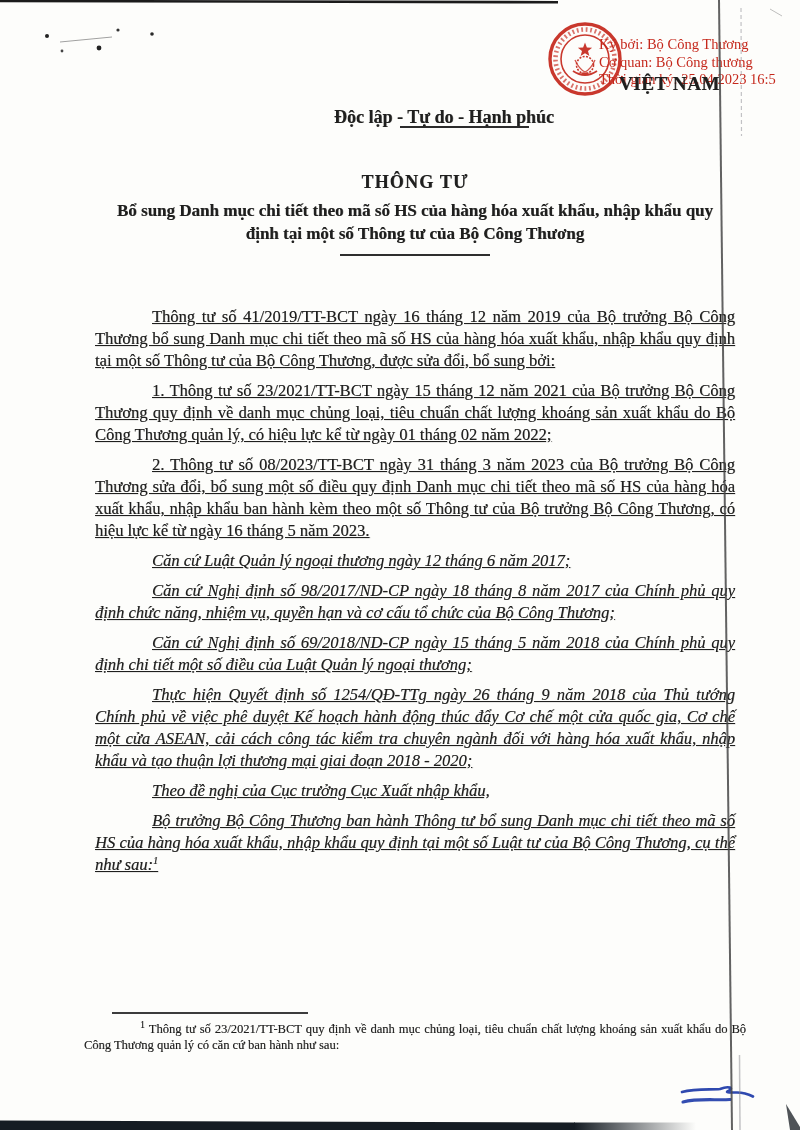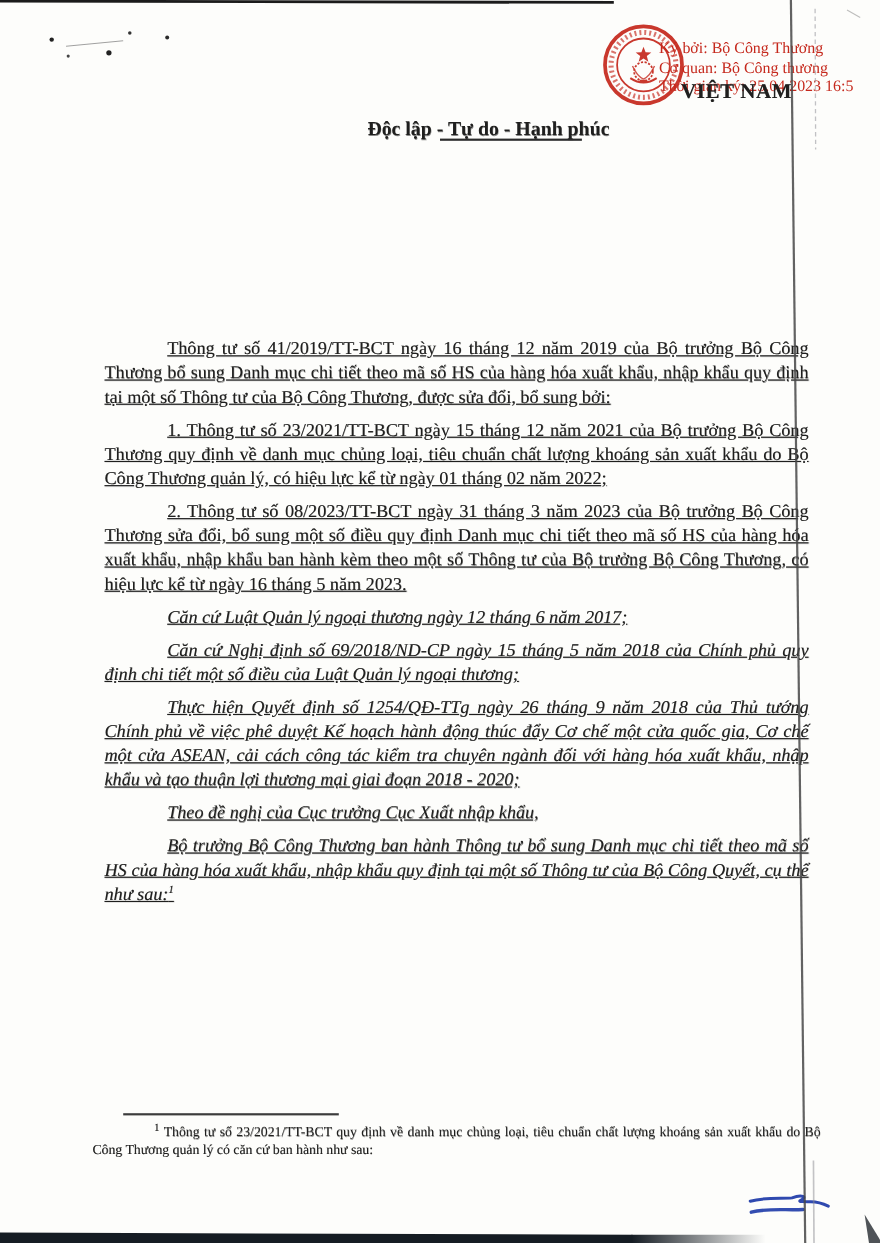--- a/index.html
+++ b/index.html
@@ -57,30 +57,36 @@
   <div class="stamp-text">
     <div>Ký bởi: Bộ Công Thương</div>
     <div>Cơ quan: Bộ Công thương</div>
     <div>Thời gian ký: 25.04.2023 16:5</div>
   </div>
 
   <div class="nat-right">VIỆT NAM</div>
   <div class="motto">Độc lập - Tự do - Hạnh phúc</div>
   <div class="motto-rule"></div>
 
+  <div class="title-block">
+    <div class="doc-heading">THÔNG TƯ</div>
+    <div class="doc-subtitle">Bổ sung Danh mục chi tiết theo mã số HS của hàng hóa xuất khẩu, nhập khẩu quy định tại một số Thông tư của Bộ Công Thương</div>
+    <div class="title-rule"></div>
+  </div>
 
   <div class="body-block">
     <p><span>Thông tư số 41/2019/TT-BCT ngày 16 tháng 12 năm 2019 của Bộ trưởng Bộ Công Thương bổ sung Danh mục chi tiết theo mã số HS của hàng hóa xuất khẩu, nhập khẩu quy định tại một số Thông tư của Bộ Công Thương, được sửa đổi, bổ sung bởi:</span></p>
     <p><span>1. Thông tư số 23/2021/TT-BCT ngày 15 tháng 12 năm 2021 của Bộ trưởng Bộ Công Thương quy định về danh mục chủng loại, tiêu chuẩn chất lượng khoáng sản xuất khẩu do Bộ Công Thương quản lý, có hiệu lực kể từ ngày 01 tháng 02 năm 2022;</span></p>
     <p><span>2. Thông tư số 08/2023/TT-BCT ngày 31 tháng 3 năm 2023 của Bộ trưởng Bộ Công Thương sửa đổi, bổ sung một số điều quy định Danh mục chi tiết theo mã số HS của hàng hóa xuất khẩu, nhập khẩu ban hành kèm theo một số Thông tư của Bộ trưởng Bộ Công Thương, có hiệu lực kể từ ngày 16 tháng 5 năm 2023.</span></p>
     <p class="it"><span>Căn cứ Luật Quản lý ngoại thương ngày 12 tháng 6 năm 2017;</span></p>
+    <p class="it"><span>Căn cứ Nghị định số 98/2017/ND-CP ngày 18 tháng 8 năm 2017 của Chính phủ quy định chức năng, nhiệm vụ, quyền hạn và cơ cấu tổ chức của Bộ Công Thương;</span></p>
     <p class="it"><span>Căn cứ Nghị định số 69/2018/ND-CP ngày 15 tháng 5 năm 2018 của Chính phủ quy định chi tiết một số điều của Luật Quản lý ngoại thương;</span></p>
     <p class="it"><span>Thực hiện Quyết định số 1254/QĐ-TTg ngày 26 tháng 9 năm 2018 của Thủ tướng Chính phủ về việc phê duyệt Kế hoạch hành động thúc đẩy Cơ chế một cửa quốc gia, Cơ chế một cửa ASEAN, cải cách công tác kiểm tra chuyên ngành đối với hàng hóa xuất khẩu, nhập khẩu và tạo thuận lợi thương mại giai đoạn 2018 - 2020;</span></p>
     <p class="it"><span>Theo đề nghị của Cục trưởng Cục Xuất nhập khẩu,</span></p>
-    <p class="it"><span>Bộ trưởng Bộ Công Thương ban hành Thông tư bổ sung Danh mục chi tiết theo mã số HS của hàng hóa xuất khẩu, nhập khẩu quy định tại một số Thông tư của Bộ Công Quyết, cụ thể như sau:</span><sup>1</sup></p>
+    <p class="it"><span>Bộ trưởng Bộ Công Thương ban hành Thông tư bổ sung Danh mục chi tiết theo mã số HS của hàng hóa xuất khẩu, nhập khẩu quy định tại một số Luật tư của Bộ Công Thương, cụ thể như sau:</span><sup>1</sup></p>
   </div>
 
   <div class="fn-rule"></div>
   <div class="footnote">
     <sup>1</sup>
     <span>Thông tư số 23/2021/TT-BCT quy định về danh mục chủng loại, tiêu chuẩn chất lượng khoáng sản xuất khẩu do Bộ Công Thương quản lý có căn cứ ban hành như sau:</span>
   </div>
 
   <svg class="ink" viewBox="0 0 78 28">
     <path d="M4,10 C18,6 34,8 42,7 C51,3.5 57,6 49.5,9.5 C47.5,10.5 53,10.5 59,10.5 C67,10.5 71,12.5 75,14.5" fill="none" stroke="#1d3aa8" stroke-width="2.7" stroke-linecap="round" opacity=".92"></path>

